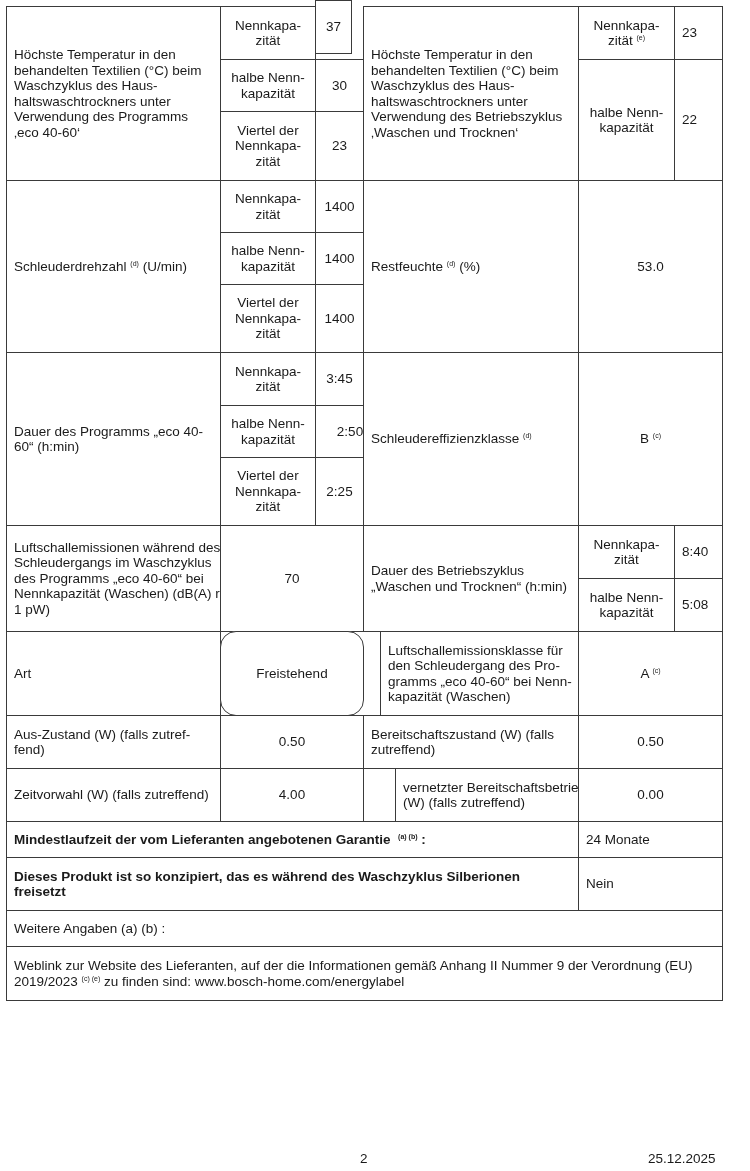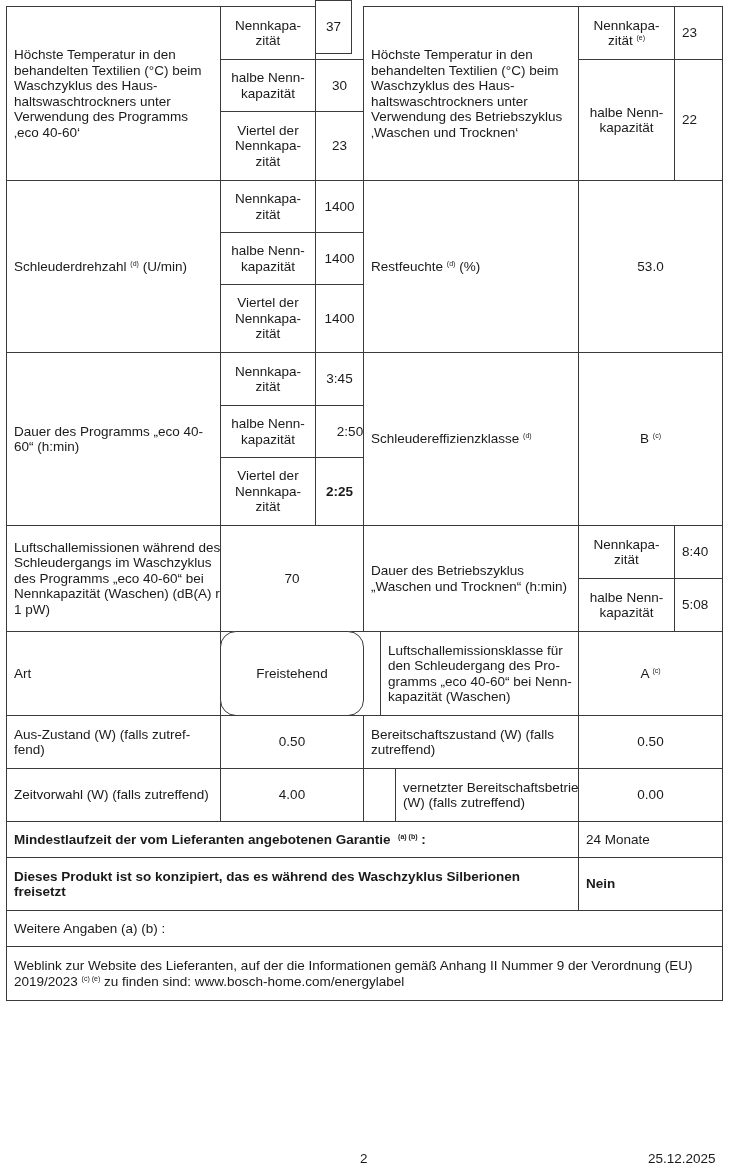--- a/index.html
+++ b/index.html
@@ -91,21 +91,21 @@
   </div>
 <div class="cell center" style="left:220px;top:405px;width:96px;height:53px;">
     <span>halbe Nenn­kapazität</span>
   </div>
 <div class="cell center" style="left:315px;top:405px;width:70px;height:53px;">
     <span>2:50</span>
   </div>
 <div class="cell center" style="left:220px;top:457px;width:96px;height:69px;">
     <span>Viertel der Nennkapa­zität</span>
   </div>
-<div class="cell center" style="left:315px;top:457px;width:49px;height:69px;font-weight:bold;">
+<div class="cell center" style="left:315px;top:457px;width:49px;height:69px;">
     <span>2:25</span>
   </div>
 <div class="cell left" style="left:363px;top:352px;width:216px;height:174px;">
     <span><span>Schleudereffizienzklasse</span> <span class="sup">(d)</span></span>
   </div>
 <div class="cell center" style="left:578px;top:352px;width:145px;height:174px;">
     <span><span>B</span> <span class="sup">(c)</span></span>
   </div>
 
 <div class="cell left" style="left:6px;top:525px;width:235px;height:107px;">
@@ -172,21 +172,21 @@
 <div class="cell left bold" style="left:6px;top:821px;width:573px;height:37px;">
     <span><span>Mindestlaufzeit der vom Lieferanten angebotenen Garantie</span> &nbsp;<span class="sup">(a) (b)</span> <span>:</span></span>
   </div>
 <div class="cell left" style="left:578px;top:821px;width:145px;height:37px;">
     <span>24 Monate</span>
   </div>
 
 <div class="cell left bold" style="left:6px;top:857px;width:573px;height:54px;">
     <span>Dieses Produkt ist so konzipiert, das es während des Waschzyklus Silberionen freisetzt</span>
   </div>
-<div class="cell left" style="left:578px;top:857px;width:145px;height:54px;font-weight:bold;">
+<div class="cell left" style="left:578px;top:857px;width:145px;height:54px;">
     <span>Nein</span>
   </div>
 
 <div class="cell left" style="left:6px;top:910px;width:717px;height:37px;">
     <span>Weitere Angaben (a) (b) :</span>
   </div>
 
 <div class="cell left" style="left:6px;top:946px;width:717px;height:55px;">
   <span><span>Weblink zur Website des Lieferanten, auf der die Informationen gemäß Anhang II Nummer 9 der Verord­nung (EU) 2019/2023</span> <span class="sup">(c) (e)</span> <span>zu finden sind: www.bosch-home.com/energylabel</span></span>
 </div>

